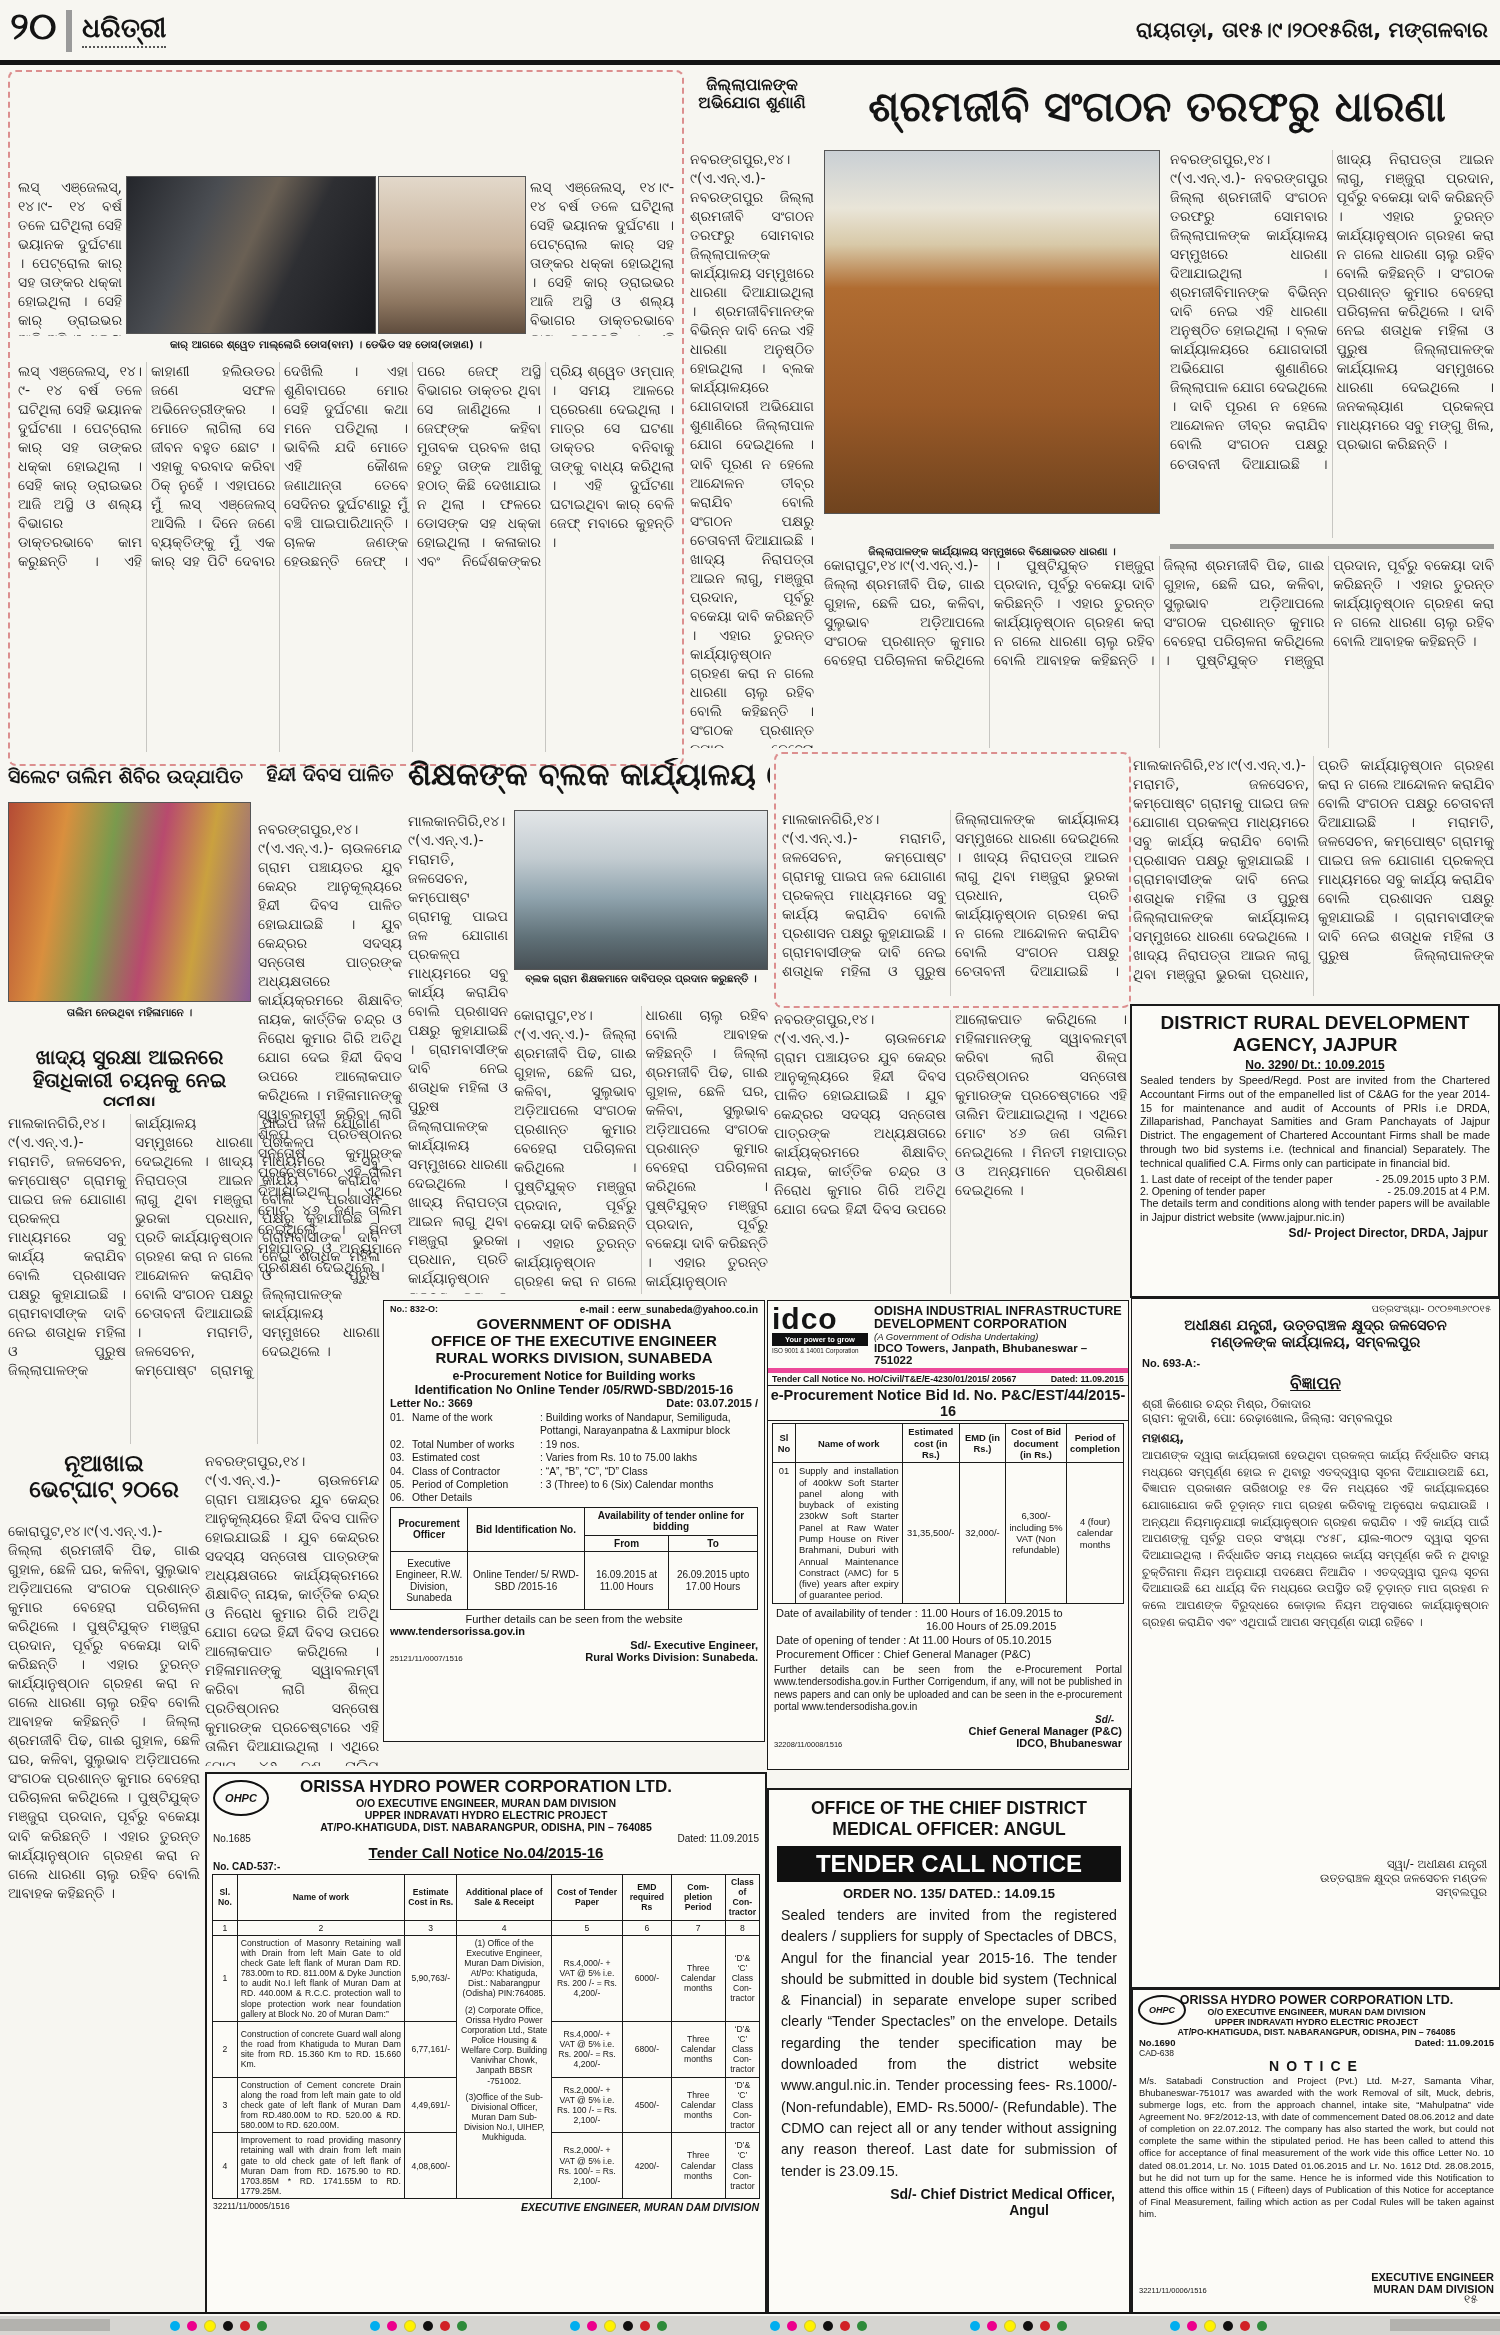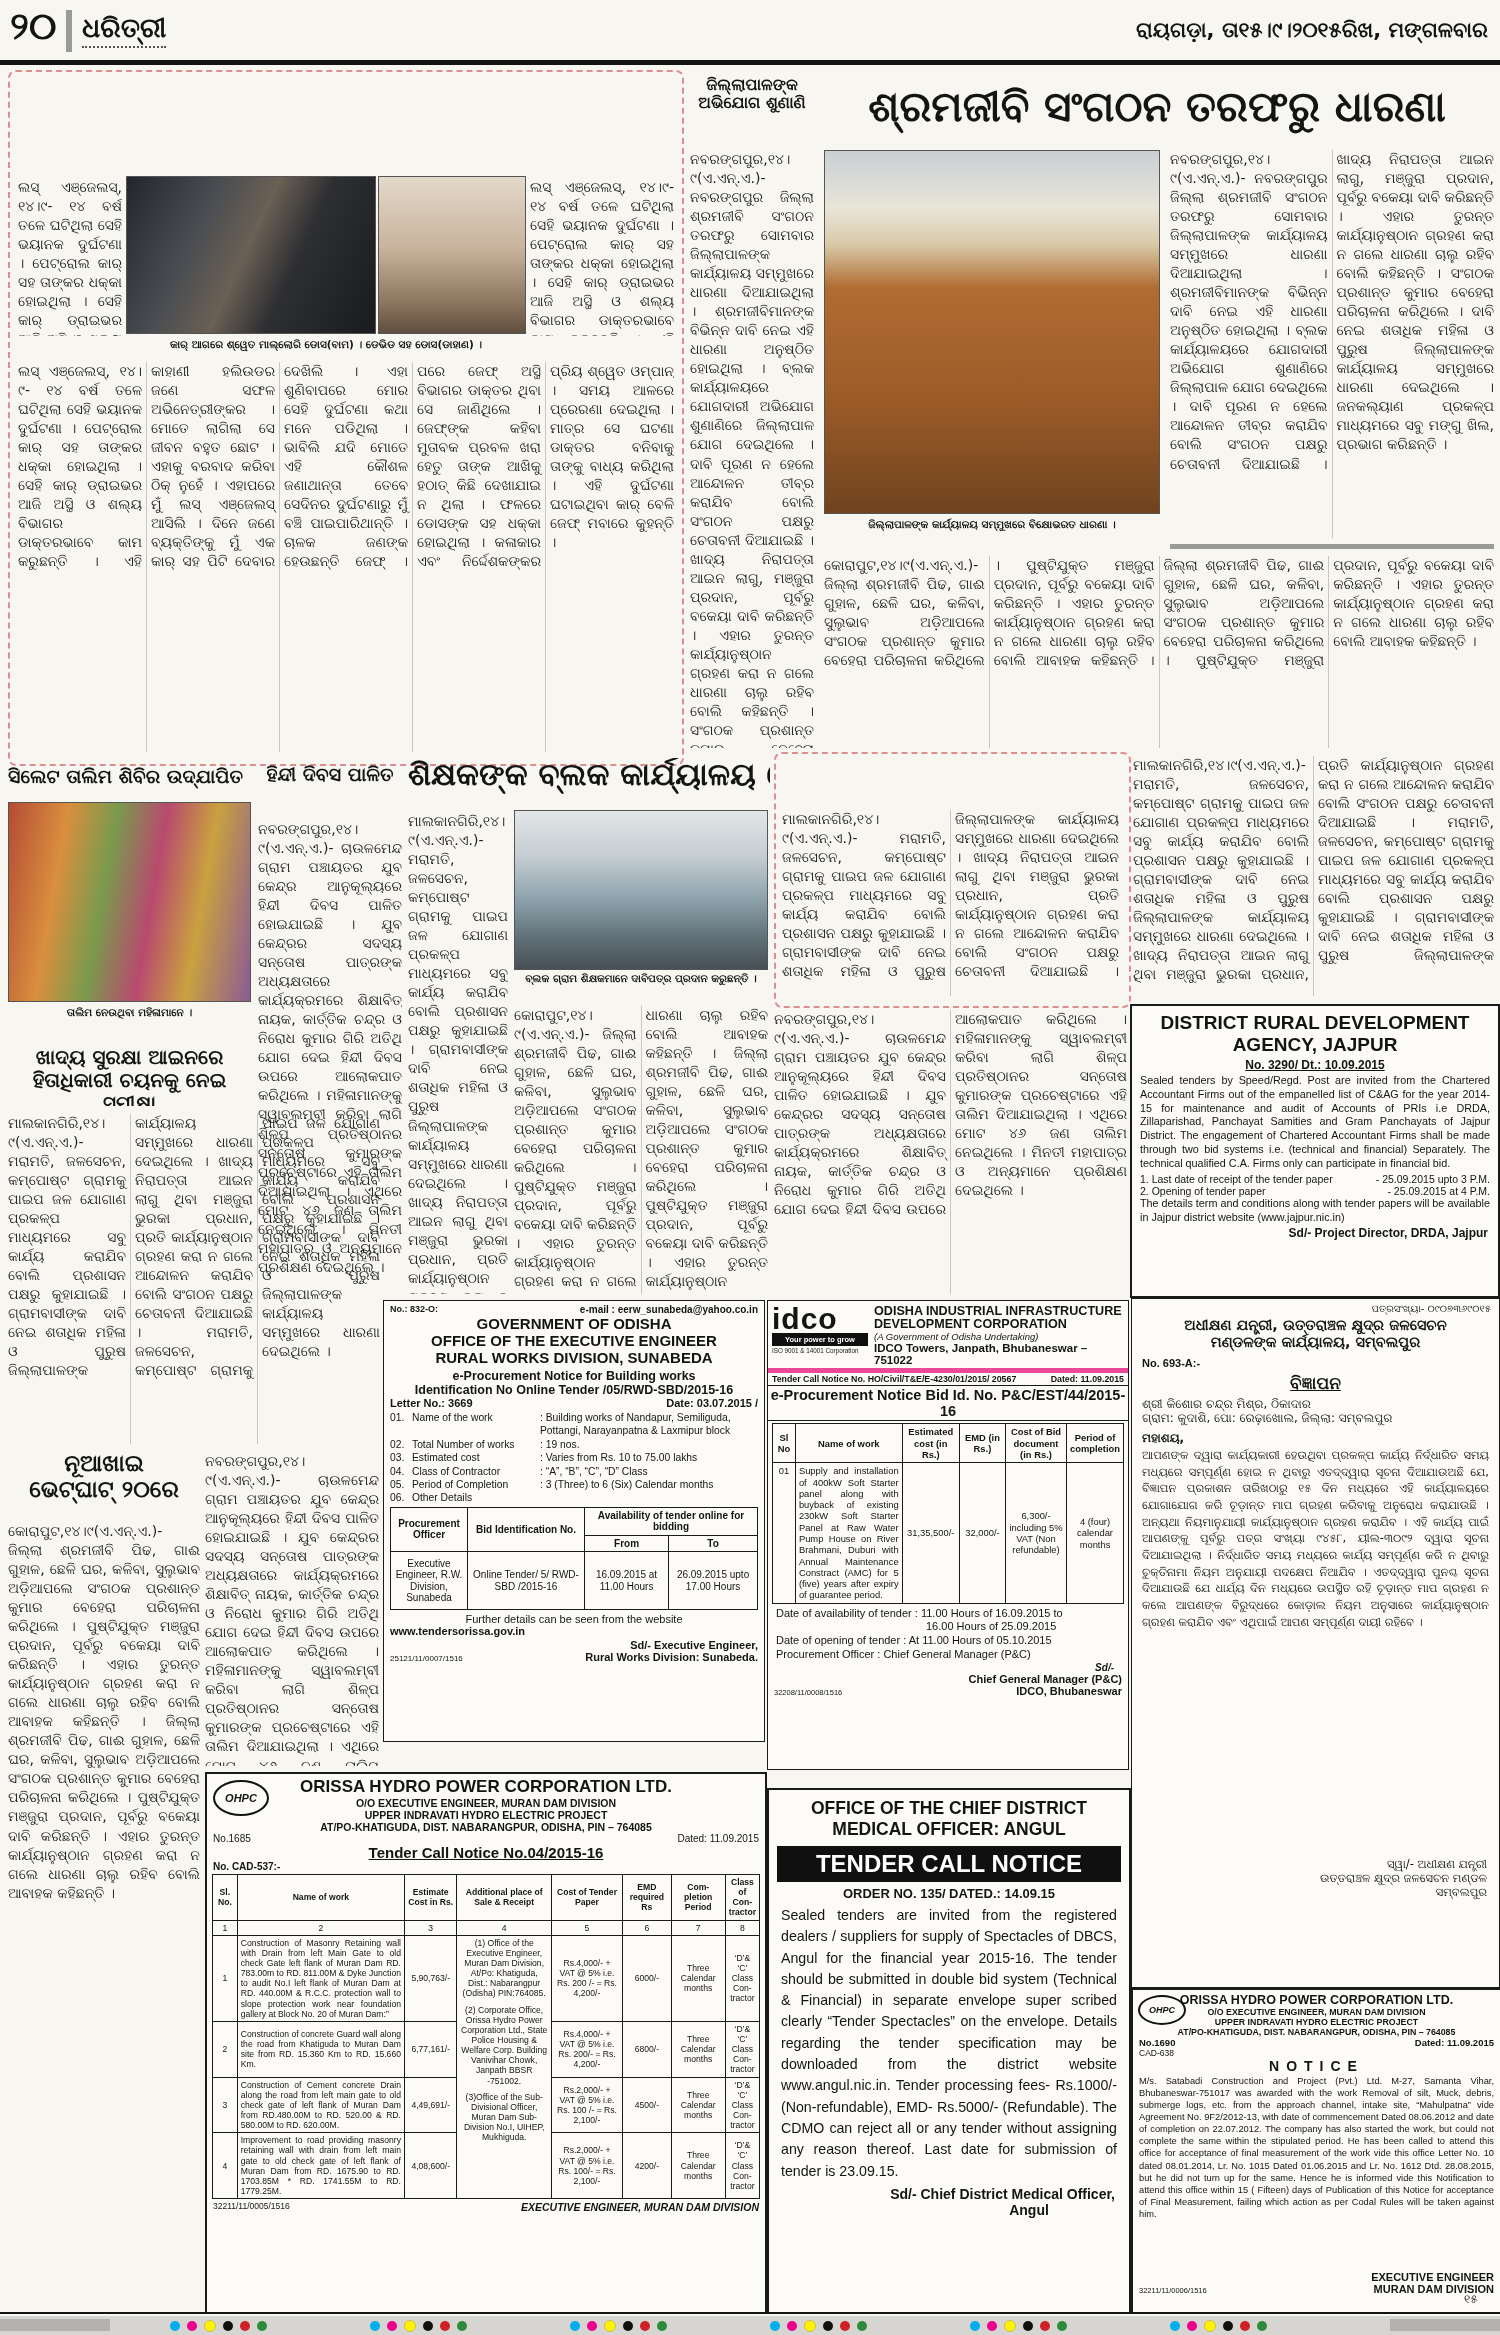--- a/index.html
+++ b/index.html
@@ -65,21 +65,21 @@
     <div class="abs photo ph-portrait" style="left:368px;top:104px;width:148px;height:158px;"></div>
     <div class="abs bodytxt clip" style="left:520px;top:106px;width:144px;height:158px;">ଲସ୍ ଏଞ୍ଜେଲସ୍, ୧୪।୯- ୧୪ ବର୍ଷ ତଳେ ଘଟିଥିଲା ସେହି ଭୟାନକ ଦୁର୍ଘଟଣା । ପେଟ୍ରୋଲ କାର୍ ସହ ତାଙ୍କର ଧକ୍କା ହୋଇଥିଲା । ସେହି କାର୍ ଡ୍ରାଇଭର ଆଜି ଅସ୍ଥି ଓ ଶଲ୍ୟ ବିଭାଗର ଡାକ୍ତରଭାବେ କାମ କରୁଛନ୍ତି । ଏହି କାହାଣୀ ହଲିଉଡର ଜଣେ ସଫଳ ଅଭିନେତ୍ରୀଙ୍କର । ମୋତେ ଲାଗିଲା ସେ ଜୀବନ ବହୁତ ଛୋଟ । ଏହାକୁ ବରବାଦ କରିବା ଠିକ୍ ନୁହେଁ । ଏହାପରେ ମୁଁ ଲସ୍ ଏଞ୍ଜେଲସ୍ ଆସିଲି । ଦିନେ ଜଣେ ବ୍ୟକ୍ତିଙ୍କୁ ମୁଁ ଏକ କାର୍ ସହ ପିଟି ଦେବାର ଦେଖିଲି । ଏହା ଶୁଣିବାପରେ ମୋର ସେହି ଦୁର୍ଘଟଣା କଥା ମନେ ପଡିଥିଲା । ଭାବିଲି ଯଦି ମୋତେ ଏହି କୌଶଳ ଜଣାଥାନ୍ତା ତେବେ ସେଦିନର ଦୁର୍ଘଟଣାରୁ ମୁଁ ବଞ୍ଚି ପାଇପାରିଥାନ୍ତି । ଚାଳକ ଜଣଙ୍କ ହେଉଛନ୍ତି ଜେଫ୍ । ପରେ ଜେଫ୍ ଅସ୍ଥି ବିଭାଗର ଡାକ୍ତର ଥିବା ସେ ଜାଣିଥିଲେ । ଜେଫ୍‌ଙ୍କ କହିବା ମୁତାବକ ପ୍ରବଳ ଖରା ହେତୁ ତାଙ୍କ ଆଖିକୁ ହଠାତ୍ କିଛି ଦେଖାଯାଇ ନ ଥିଲା । ଫଳରେ ଡୋସଙ୍କ ସହ ଧକ୍କା ହୋଇଥିଲା । କଳାକାର ଏବଂ ନିର୍ଦ୍ଦେଶକଙ୍କର ପ୍ରିୟ ଶ୍ୱେତ ଓମ୍ପାନ୍ । ସମୟ ଆଳରେ ପ୍ରେରଣା ଦେଇଥିଲା । ମାତ୍ର ସେ ଘଟଣା ଡାକ୍ତର ବନିବାକୁ ତାଙ୍କୁ ବାଧ୍ୟ କରିଥିଲା । ଏହି ଦୁର୍ଘଟଣା ଘଟାଇଥିବା କାର୍ ବେଳି ଜେଫ୍ ମବାରେ କୁହନ୍ତି ।</div>
     <div class="abs cap" style="left:116px;top:266px;width:400px;height:20px;">କାର୍ ଆଗରେ ଶ୍ୱେତ ମାଲ୍ଲୋରି ଡୋସ(ବାମ) । ଡେଭିଡ ସହ ଡୋସ(ଡାହାଣ) ।</div>
     <div class="abs bodytxt cols5" style="left:8px;top:290px;width:656px;height:390px;">ଲସ୍ ଏଞ୍ଜେଲସ୍, ୧୪।୯- ୧୪ ବର୍ଷ ତଳେ ଘଟିଥିଲା ସେହି ଭୟାନକ ଦୁର୍ଘଟଣା । ପେଟ୍ରୋଲ କାର୍ ସହ ତାଙ୍କର ଧକ୍କା ହୋଇଥିଲା । ସେହି କାର୍ ଡ୍ରାଇଭର ଆଜି ଅସ୍ଥି ଓ ଶଲ୍ୟ ବିଭାଗର ଡାକ୍ତରଭାବେ କାମ କରୁଛନ୍ତି । ଏହି କାହାଣୀ ହଲିଉଡର ଜଣେ ସଫଳ ଅଭିନେତ୍ରୀଙ୍କର । ମୋତେ ଲାଗିଲା ସେ ଜୀବନ ବହୁତ ଛୋଟ । ଏହାକୁ ବରବାଦ କରିବା ଠିକ୍ ନୁହେଁ । ଏହାପରେ ମୁଁ ଲସ୍ ଏଞ୍ଜେଲସ୍ ଆସିଲି । ଦିନେ ଜଣେ ବ୍ୟକ୍ତିଙ୍କୁ ମୁଁ ଏକ କାର୍ ସହ ପିଟି ଦେବାର ଦେଖିଲି । ଏହା ଶୁଣିବାପରେ ମୋର ସେହି ଦୁର୍ଘଟଣା କଥା ମନେ ପଡିଥିଲା । ଭାବିଲି ଯଦି ମୋତେ ଏହି କୌଶଳ ଜଣାଥାନ୍ତା ତେବେ ସେଦିନର ଦୁର୍ଘଟଣାରୁ ମୁଁ ବଞ୍ଚି ପାଇପାରିଥାନ୍ତି । ଚାଳକ ଜଣଙ୍କ ହେଉଛନ୍ତି ଜେଫ୍ । ପରେ ଜେଫ୍ ଅସ୍ଥି ବିଭାଗର ଡାକ୍ତର ଥିବା ସେ ଜାଣିଥିଲେ । ଜେଫ୍‌ଙ୍କ କହିବା ମୁତାବକ ପ୍ରବଳ ଖରା ହେତୁ ତାଙ୍କ ଆଖିକୁ ହଠାତ୍ କିଛି ଦେଖାଯାଇ ନ ଥିଲା । ଫଳରେ ଡୋସଙ୍କ ସହ ଧକ୍କା ହୋଇଥିଲା । କଳାକାର ଏବଂ ନିର୍ଦ୍ଦେଶକଙ୍କର ପ୍ରିୟ ଶ୍ୱେତ ଓମ୍ପାନ୍ । ସମୟ ଆଳରେ ପ୍ରେରଣା ଦେଇଥିଲା । ମାତ୍ର ସେ ଘଟଣା ଡାକ୍ତର ବନିବାକୁ ତାଙ୍କୁ ବାଧ୍ୟ କରିଥିଲା । ଏହି ଦୁର୍ଘଟଣା ଘଟାଇଥିବା କାର୍ ବେଳି ଜେଫ୍ ମବାରେ କୁହନ୍ତି ।</div>
   </div>
 
   <div class="abs hlw ctr" style="left:690px;top:76px;width:124px;height:66px;font-size:16px;">ଜିଲ୍ଲାପାଳଙ୍କ ଅଭିଯୋଗ ଶୁଣାଣି</div>
   <div class="abs hl ctr" style="left:820px;top:84px;width:674px;height:58px;font-size:42px;">ଶ୍ରମଜୀବି ସଂଗଠନ ତରଫରୁ ଧାରଣା</div>
   <div class="abs bodytxt clip" style="left:690px;top:150px;width:124px;height:598px;">ନବରଙ୍ଗପୁର,୧୪।୯(ଏ.ଏନ୍.ଏ.)- ନବରଙ୍ଗପୁର ଜିଲ୍ଲା ଶ୍ରମଜୀବି ସଂଗଠନ ତରଫରୁ ସୋମବାର ଜିଲ୍ଲାପାଳଙ୍କ କାର୍ଯ୍ୟାଳୟ ସମ୍ମୁଖରେ ଧାରଣା ଦିଆଯାଇଥିଲା । ଶ୍ରମଜୀବିମାନଙ୍କ ବିଭିନ୍ନ ଦାବି ନେଇ ଏହି ଧାରଣା ଅନୁଷ୍ଠିତ ହୋଇଥିଲା । ବ୍ଲକ କାର୍ଯ୍ୟାଳୟରେ ଯୋଗଦାରୀ ଅଭିଯୋଗ ଶୁଣାଣିରେ ଜିଲ୍ଲାପାଳ ଯୋଗ ଦେଇଥିଲେ । ଦାବି ପୂରଣ ନ ହେଲେ ଆନ୍ଦୋଳନ ତୀବ୍ର କରାଯିବ ବୋଲି ସଂଗଠନ ପକ୍ଷରୁ ଚେତାବନୀ ଦିଆଯାଇଛି । ଖାଦ୍ୟ ନିରାପତ୍ତା ଆଇନ ଲାଗୁ, ମଞ୍ଜୁରା ପ୍ରଦାନ, ପୂର୍ବରୁ ବକେୟା ଦାବି କରିଛନ୍ତି । ଏହାର ତୁରନ୍ତ କାର୍ଯ୍ୟାନୁଷ୍ଠାନ ଗ୍ରହଣ କରା ନ ଗଲେ ଧାରଣା ଚାଲୁ ରହିବ ବୋଲି କହିଛନ୍ତି । ସଂଗଠକ ପ୍ରଶାନ୍ତ କୁମାର ବେହେରା ପରିଚାଳନା କରିଥିଲେ । ଦାବି ନେଇ ଶତାଧିକ ମହିଳା ଓ ପୁରୁଷ ଜିଲ୍ଲାପାଳଙ୍କ କାର୍ଯ୍ୟାଳୟ ସମ୍ମୁଖରେ ଧାରଣା ଦେଇଥିଲେ । ଜନକଲ୍ୟାଣ ପ୍ରକଳ୍ପ ମାଧ୍ୟମରେ ସବୁ ମଙ୍ଗୁ ଖିଲ, ପ୍ରଭାଗ କରିଛନ୍ତି ।</div>
   <div class="abs photo ph-protest" style="left:824px;top:150px;width:336px;height:364px;"></div>
-  <div class="abs cap" style="left:824px;top:518px;width:336px;height:22px;">ଜିଲ୍ଲାପାଳଙ୍କ କାର୍ଯ୍ୟାଳୟ ସମ୍ମୁଖରେ ବିକ୍ଷୋଭରତ ଧାରଣା ।</div>
+  <div class="abs cap" style="left:824px;top:545px;width:336px;height:22px;">ଜିଲ୍ଲାପାଳଙ୍କ କାର୍ଯ୍ୟାଳୟ ସମ୍ମୁଖରେ ବିକ୍ଷୋଭରତ ଧାରଣା ।</div>
   <div class="abs bodytxt cols2" style="left:1170px;top:150px;width:324px;height:388px;">ନବରଙ୍ଗପୁର,୧୪।୯(ଏ.ଏନ୍.ଏ.)- ନବରଙ୍ଗପୁର ଜିଲ୍ଲା ଶ୍ରମଜୀବି ସଂଗଠନ ତରଫରୁ ସୋମବାର ଜିଲ୍ଲାପାଳଙ୍କ କାର୍ଯ୍ୟାଳୟ ସମ୍ମୁଖରେ ଧାରଣା ଦିଆଯାଇଥିଲା । ଶ୍ରମଜୀବିମାନଙ୍କ ବିଭିନ୍ନ ଦାବି ନେଇ ଏହି ଧାରଣା ଅନୁଷ୍ଠିତ ହୋଇଥିଲା । ବ୍ଲକ କାର୍ଯ୍ୟାଳୟରେ ଯୋଗଦାରୀ ଅଭିଯୋଗ ଶୁଣାଣିରେ ଜିଲ୍ଲାପାଳ ଯୋଗ ଦେଇଥିଲେ । ଦାବି ପୂରଣ ନ ହେଲେ ଆନ୍ଦୋଳନ ତୀବ୍ର କରାଯିବ ବୋଲି ସଂଗଠନ ପକ୍ଷରୁ ଚେତାବନୀ ଦିଆଯାଇଛି । ଖାଦ୍ୟ ନିରାପତ୍ତା ଆଇନ ଲାଗୁ, ମଞ୍ଜୁରା ପ୍ରଦାନ, ପୂର୍ବରୁ ବକେୟା ଦାବି କରିଛନ୍ତି । ଏହାର ତୁରନ୍ତ କାର୍ଯ୍ୟାନୁଷ୍ଠାନ ଗ୍ରହଣ କରା ନ ଗଲେ ଧାରଣା ଚାଲୁ ରହିବ ବୋଲି କହିଛନ୍ତି । ସଂଗଠକ ପ୍ରଶାନ୍ତ କୁମାର ବେହେରା ପରିଚାଳନା କରିଥିଲେ । ଦାବି ନେଇ ଶତାଧିକ ମହିଳା ଓ ପୁରୁଷ ଜିଲ୍ଲାପାଳଙ୍କ କାର୍ଯ୍ୟାଳୟ ସମ୍ମୁଖରେ ଧାରଣା ଦେଇଥିଲେ । ଜନକଲ୍ୟାଣ ପ୍ରକଳ୍ପ ମାଧ୍ୟମରେ ସବୁ ମଙ୍ଗୁ ଖିଲ, ପ୍ରଭାଗ କରିଛନ୍ତି ।</div>
   <div class="abs grule" style="left:1170px;top:544px;width:324px;height:5px;"></div>
   <div class="abs bodytxt cols4" style="left:824px;top:556px;width:670px;height:192px;">କୋରାପୁଟ,୧୪।୯(ଏ.ଏନ୍.ଏ.)- ଜିଲ୍ଲା ଶ୍ରମଜୀବି ପିଢ, ଗାଈ ଗୁହାଳ, ଛେଳି ଘର, କଳିବା, ସୁଲୁଭାବ ଅଡ଼ିଆପଲେ ସଂଗଠକ ପ୍ରଶାନ୍ତ କୁମାର ବେହେରା ପରିଚାଳନା କରିଥିଲେ । ପୁଷ୍ଟିଯୁକ୍ତ ମଞ୍ଜୁରା ପ୍ରଦାନ, ପୂର୍ବରୁ ବକେୟା ଦାବି କରିଛନ୍ତି । ଏହାର ତୁରନ୍ତ କାର୍ଯ୍ୟାନୁଷ୍ଠାନ ଗ୍ରହଣ କରା ନ ଗଲେ ଧାରଣା ଚାଲୁ ରହିବ ବୋଲି ଆବାହକ କହିଛନ୍ତି । ଜିଲ୍ଲା ଶ୍ରମଜୀବି ପିଢ, ଗାଈ ଗୁହାଳ, ଛେଳି ଘର, କଳିବା, ସୁଲୁଭାବ ଅଡ଼ିଆପଲେ ସଂଗଠକ ପ୍ରଶାନ୍ତ କୁମାର ବେହେରା ପରିଚାଳନା କରିଥିଲେ । ପୁଷ୍ଟିଯୁକ୍ତ ମଞ୍ଜୁରା ପ୍ରଦାନ, ପୂର୍ବରୁ ବକେୟା ଦାବି କରିଛନ୍ତି । ଏହାର ତୁରନ୍ତ କାର୍ଯ୍ୟାନୁଷ୍ଠାନ ଗ୍ରହଣ କରା ନ ଗଲେ ଧାରଣା ଚାଲୁ ରହିବ ବୋଲି ଆବାହକ କହିଛନ୍ତି ।</div>
 
   <div class="abs hl" style="left:8px;top:766px;width:243px;height:28px;font-size:19px;">ସିଲେଟ ତାଲିମ ଶିବିର ଉଦ୍‌ଯାପିତ</div>
   <div class="abs photo ph-women" style="left:8px;top:802px;width:243px;height:200px;"></div>
   <div class="abs cap" style="left:8px;top:1006px;width:243px;height:22px;">ତାଲିମ ନେଉଥିବା ମହିଳାମାନେ ।</div>
 
   <div class="abs hlw ctr" style="left:258px;top:764px;width:144px;height:50px;font-size:19px;">ହିନ୍ଦୀ ଦିବସ ପାଳିତ</div>
   <div class="abs bodytxt clip" style="left:258px;top:820px;width:144px;height:472px;">ନବରଙ୍ଗପୁର,୧୪।୯(ଏ.ଏନ୍.ଏ.)- ଚାଉଳମେନ୍ଦ ଗ୍ରାମ ପଞ୍ଚାୟତର ଯୁବ କେନ୍ଦ୍ର ଆନୁକୂଲ୍ୟରେ ହିନ୍ଦୀ ଦିବସ ପାଳିତ ହୋଇଯାଇଛି । ଯୁବ କେନ୍ଦ୍ରର ସଦସ୍ୟ ସନ୍ତୋଷ ପାତ୍ରଙ୍କ ଅଧ୍ୟକ୍ଷତାରେ କାର୍ଯ୍ୟକ୍ରମରେ ଶିକ୍ଷାବିତ୍ ନାୟକ, କାର୍ତ୍ତିକ ଚନ୍ଦ୍ର ଓ ନିରୋଧ କୁମାର ଗିରି ଅତିଥି ଯୋଗ ଦେଇ ହିନ୍ଦୀ ଦିବସ ଉପରେ ଆଲୋକପାତ କରିଥିଲେ । ମହିଳାମାନଙ୍କୁ ସ୍ୱାବଲମ୍ବୀ କରିବା ଲାଗି ଶିଳ୍ପ ପ୍ରତିଷ୍ଠାନର ସନ୍ତୋଷ କୁମାରଙ୍କ ପ୍ରଚେଷ୍ଟାରେ ଏହି ତାଲିମ ଦିଆଯାଇଥିଲା । ଏଥିରେ ମୋଟ ୪୬ ଜଣ ତାଲିମ ନେଇଥିଲେ । ମିନତୀ ମହାପାତ୍ର ଓ ଅନ୍ୟମାନେ ପ୍ରଶିକ୍ଷଣ ଦେଇଥିଲେ ।</div>
@@ -240,20 +240,21 @@
         <td class="ctr">4 (four) calendar months</td>
       </tr>
     </tbody>
       </table>
     <div style="padding:3px 8px 0 8px;font-size:11px;line-height:1.25;">
       <div>Date of availability of tender : 11.00 Hours of 16.09.2015 to</div>
       <div style="padding-left:150px;">16.00 Hours of 25.09.2015</div>
       <div>Date of opening of tender   : At 11.00 Hours of 05.10.2015</div>
       <div>Procurement Officer        : Chief General Manager (P&amp;C)</div>
     </div>
+    <div class="jt" style="padding:2px 6px 0 6px;font-size:10px;line-height:1.25;">Further details can be seen from the e-Procurement Portal www.tendersodisha.gov.in Further Corrigendum, if any, will not be published in news papers and can only be uploaded and can be seen in the e-procurement portal www.tendersodisha.gov.in</div>
     <div class="rt i b" style="font-size:10px;padding-right:14px;">Sd/-</div>
     <div class="rt b" style="font-size:11px;padding-right:6px;">Chief General Manager (P&amp;C)</div>
     <div class="kv" style="padding:0 6px;">
       <span style="font-size:7.5px;align-self:flex-end;">32208/11/0008/1516</span>
       <span class="b" style="font-size:11px;">IDCO, Bhubaneswar</span>
     </div>
   </div>
 
   <div class="abs nbox-thin" style="left:1131px;top:1298px;width:367px;height:688px;">
     <div class="rt" style="font-size:10px;padding:4px 8px 0 0;">ପତ୍ରସଂଖ୍ୟା- ୦୯୦୭୩୬୯୦୧୫</div>

